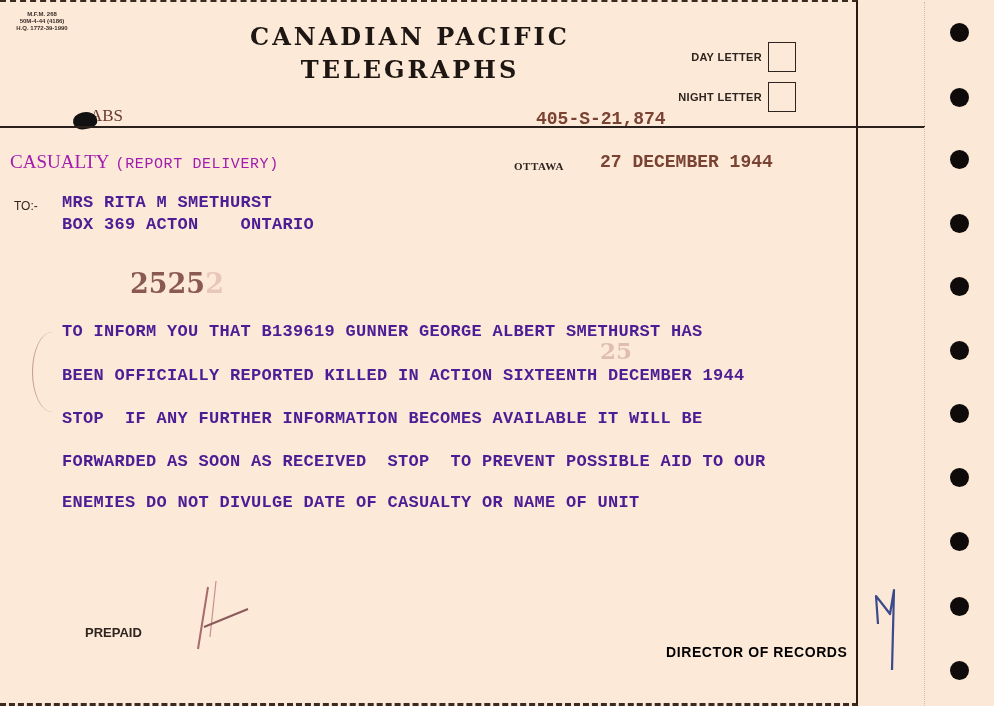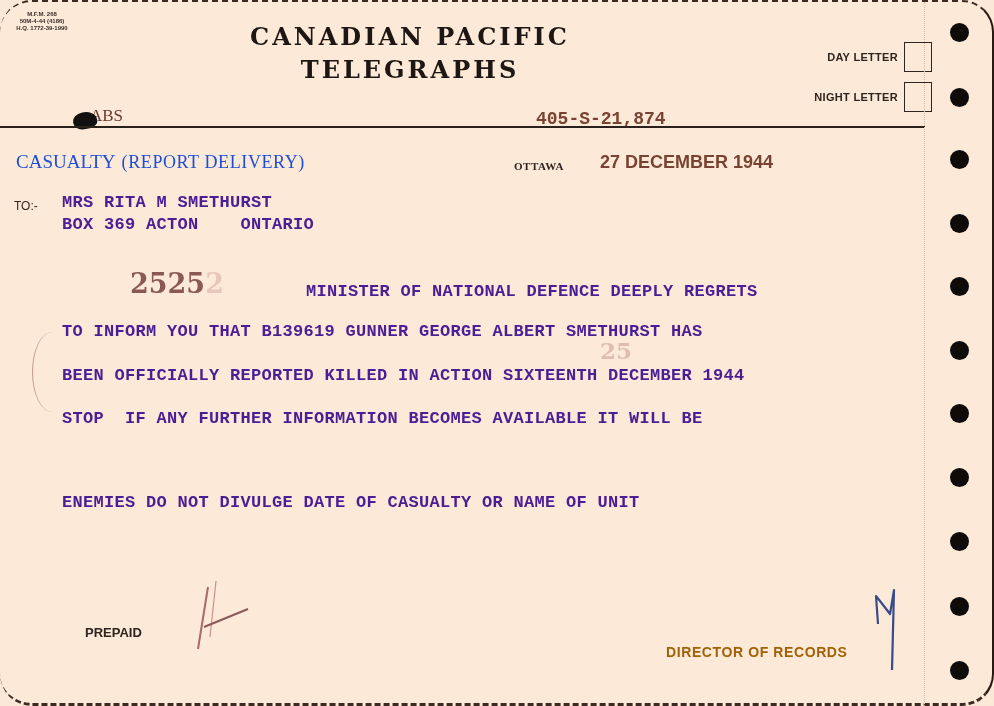--- a/index.html
+++ b/index.html
@@ -1,23 +1,22 @@
 <!DOCTYPE html>
 <html><head>
   <meta charset="utf-8">
   <style>
     * { box-sizing: border-box; margin: 0; padding: 0; }
     html, body { width: 994px; height: 706px; overflow: hidden; background: #fbe8d6; }
     .sheet {
-      position: absolute; left: 0; top: 0; width: 994px; height: 706px;
+      position: absolute; left: 0; top: 0; width: 858px; height: 706px;
       background: #fce9d7;
       border-top: 2px dashed #3a2a22;
       border-bottom: 3px dashed #3a2a22;
       border-right: 2px solid #2a1a14;
-      border-radius: 32px;
     }
     .form-code {
       position: absolute; left: 12px; top: 9px; width: 60px;
       font-family: "Liberation Sans", sans-serif; font-size: 6px; font-weight: bold;
       color: #3a2e28; line-height: 7px; text-align: center;
     }
     .brand {
       position: absolute; left: 200px; top: 18px; width: 420px;
       font-family: "DejaVu Serif", serif; font-weight: bold; color: #1e1612;
       text-align: center; letter-spacing: 3px; font-size: 24px; line-height: 33px;
@@ -40,32 +39,32 @@
     .hole-left {
       position: absolute; left: 73px; top: 110px; width: 24px; height: 17px;
       background: #111; border-radius: 50% 60% 40% 50%; transform: rotate(-12deg);
     }
     .ref-no {
       position: absolute; left: 536px; top: 107px;
       font-family: "Liberation Mono", monospace; font-weight: bold; font-size: 18px; color: #7a4232;
       letter-spacing: 0px;
     }
     .class-label {
-      position: absolute; left: 16px; top: 149px; display: flex; align-items: baseline; gap: 6px;
-      color: #1d4ed8;
+      position: absolute; left: 10px; top: 149px; display: flex; align-items: baseline; gap: 6px;
+      color: #a21caf;
     }
     .class-main { font-family: "Liberation Serif", serif; font-size: 19px; }
-    .class-sub { font-family: Liberation Serif, serif; font-size: 18px; letter-spacing: 0.6px; }
+    .class-sub { font-family: Liberation Mono, monospace; font-size: 15px; letter-spacing: 0.6px; }
     .origin {
       position: absolute; left: 514px; top: 158px;
       font-family: Liberation Serif, serif; font-size: 11px; font-weight: bold; color: #2e2420; letter-spacing: 0.5px;
     }
     .date {
       position: absolute; left: 600px; top: 150px;
-      font-family: Liberation Sans, sans-serif; font-size: 18px; font-weight: bold; color: #7a4232;
+      font-family: Liberation Mono, monospace; font-size: 18px; font-weight: bold; color: #7a4232;
     }
     .to-label {
       position: absolute; left: 14px; top: 197px;
       font-family: "Liberation Sans", sans-serif; font-size: 12px; color: #2e2420;
     }
     .typed {
       font-family: "Liberation Mono", monospace; font-weight: bold; color: #4c1d95;
       font-size: 17px; letter-spacing: 0.3px; white-space: pre;
     }
     .addr { position: absolute; left: 62px; line-height: 22px; }
@@ -78,21 +77,21 @@
     .faint-stamp {
       position: absolute; left: 600px; top: 335px;
       font-family: "DejaVu Serif", serif; font-size: 23px; font-weight: bold; color: rgba(170,110,100,0.35);
     }
     .prepaid {
       position: absolute; left: 85px; top: 623px;
       font-family: "Liberation Sans", sans-serif; font-size: 13px; font-weight: bold; color: #2e2420;
     }
     .director {
       position: absolute; left: 666px; top: 642px;
-      font-family: "Liberation Sans", sans-serif; font-size: 14px; font-weight: bold; color: #a16207; letter-spacing: 0.6px;
+      font-family: "Liberation Sans", sans-serif; font-size: 14px; font-weight: bold; color: #000000; letter-spacing: 0.6px;
     }
     .tear-line {
       position: absolute; left: 924px; top: 0; width: 1px; height: 706px;
       border-left: 1px dotted #d8b8a8;
     }
     .hole {
       position: absolute; left: 950px; width: 19px; height: 19px; border-radius: 50%; background: #0e0b0a;
     }
     .margin-arc {
       position: absolute; left: 32px; top: 330px; width: 40px; height: 80px;
@@ -138,24 +137,24 @@
   <div class="date">27 DECEMBER 1944</div>
 
   <div class="to-label">TO:-</div>
   <div class="typed addr" style="top:190px;">MRS RITA M SMETHURST</div>
   <div class="typed addr" style="top:212px;">BOX 369 ACTON    ONTARIO</div>
 
   <div class="serial">
     <span>2525</span><span class="faded">2</span>
   </div>
 
-  <div class="typed body-line" style="top:280px; left:306px;">MINISTER OF NATIONAL DEFENCE DEEPLY REGRETS</div>
   <div class="typed body-line" style="top:320px;text-align:right;">TO INFORM YOU THAT B139619 GUNNER GEORGE ALBERT SMETHURST HAS</div>
   <div class="typed body-line" style="top:364px;">BEEN OFFICIALLY REPORTED KILLED IN ACTION SIXTEENTH DECEMBER 1944</div>
   <div class="typed body-line" style="top:407px;">STOP  IF ANY FURTHER INFORMATION BECOMES AVAILABLE IT WILL BE</div>
+  <div class="typed body-line" style="top:450px;">FORWARDED AS SOON AS RECEIVED  STOP  TO PREVENT POSSIBLE AID TO OUR</div>
   <div class="typed body-line" style="top:491px;">ENEMIES DO NOT DIVULGE DATE OF CASUALTY OR NAME OF UNIT</div>
 
   <div class="faint-stamp">25</div>
   <div class="margin-arc"></div>
 
   <svg style="position:absolute; left:190px; top:575px;" width="70" height="80">
     <path d="M18 10 L8 72" stroke="#a86a6a" stroke-width="2" fill="none"></path>
     <path d="M26 4 L20 60" stroke="#c89090" stroke-width="1.2" fill="none"></path>
     <path d="M14 50 L58 32" stroke="#8a5a5a" stroke-width="2" fill="none"></path>
   </svg>

